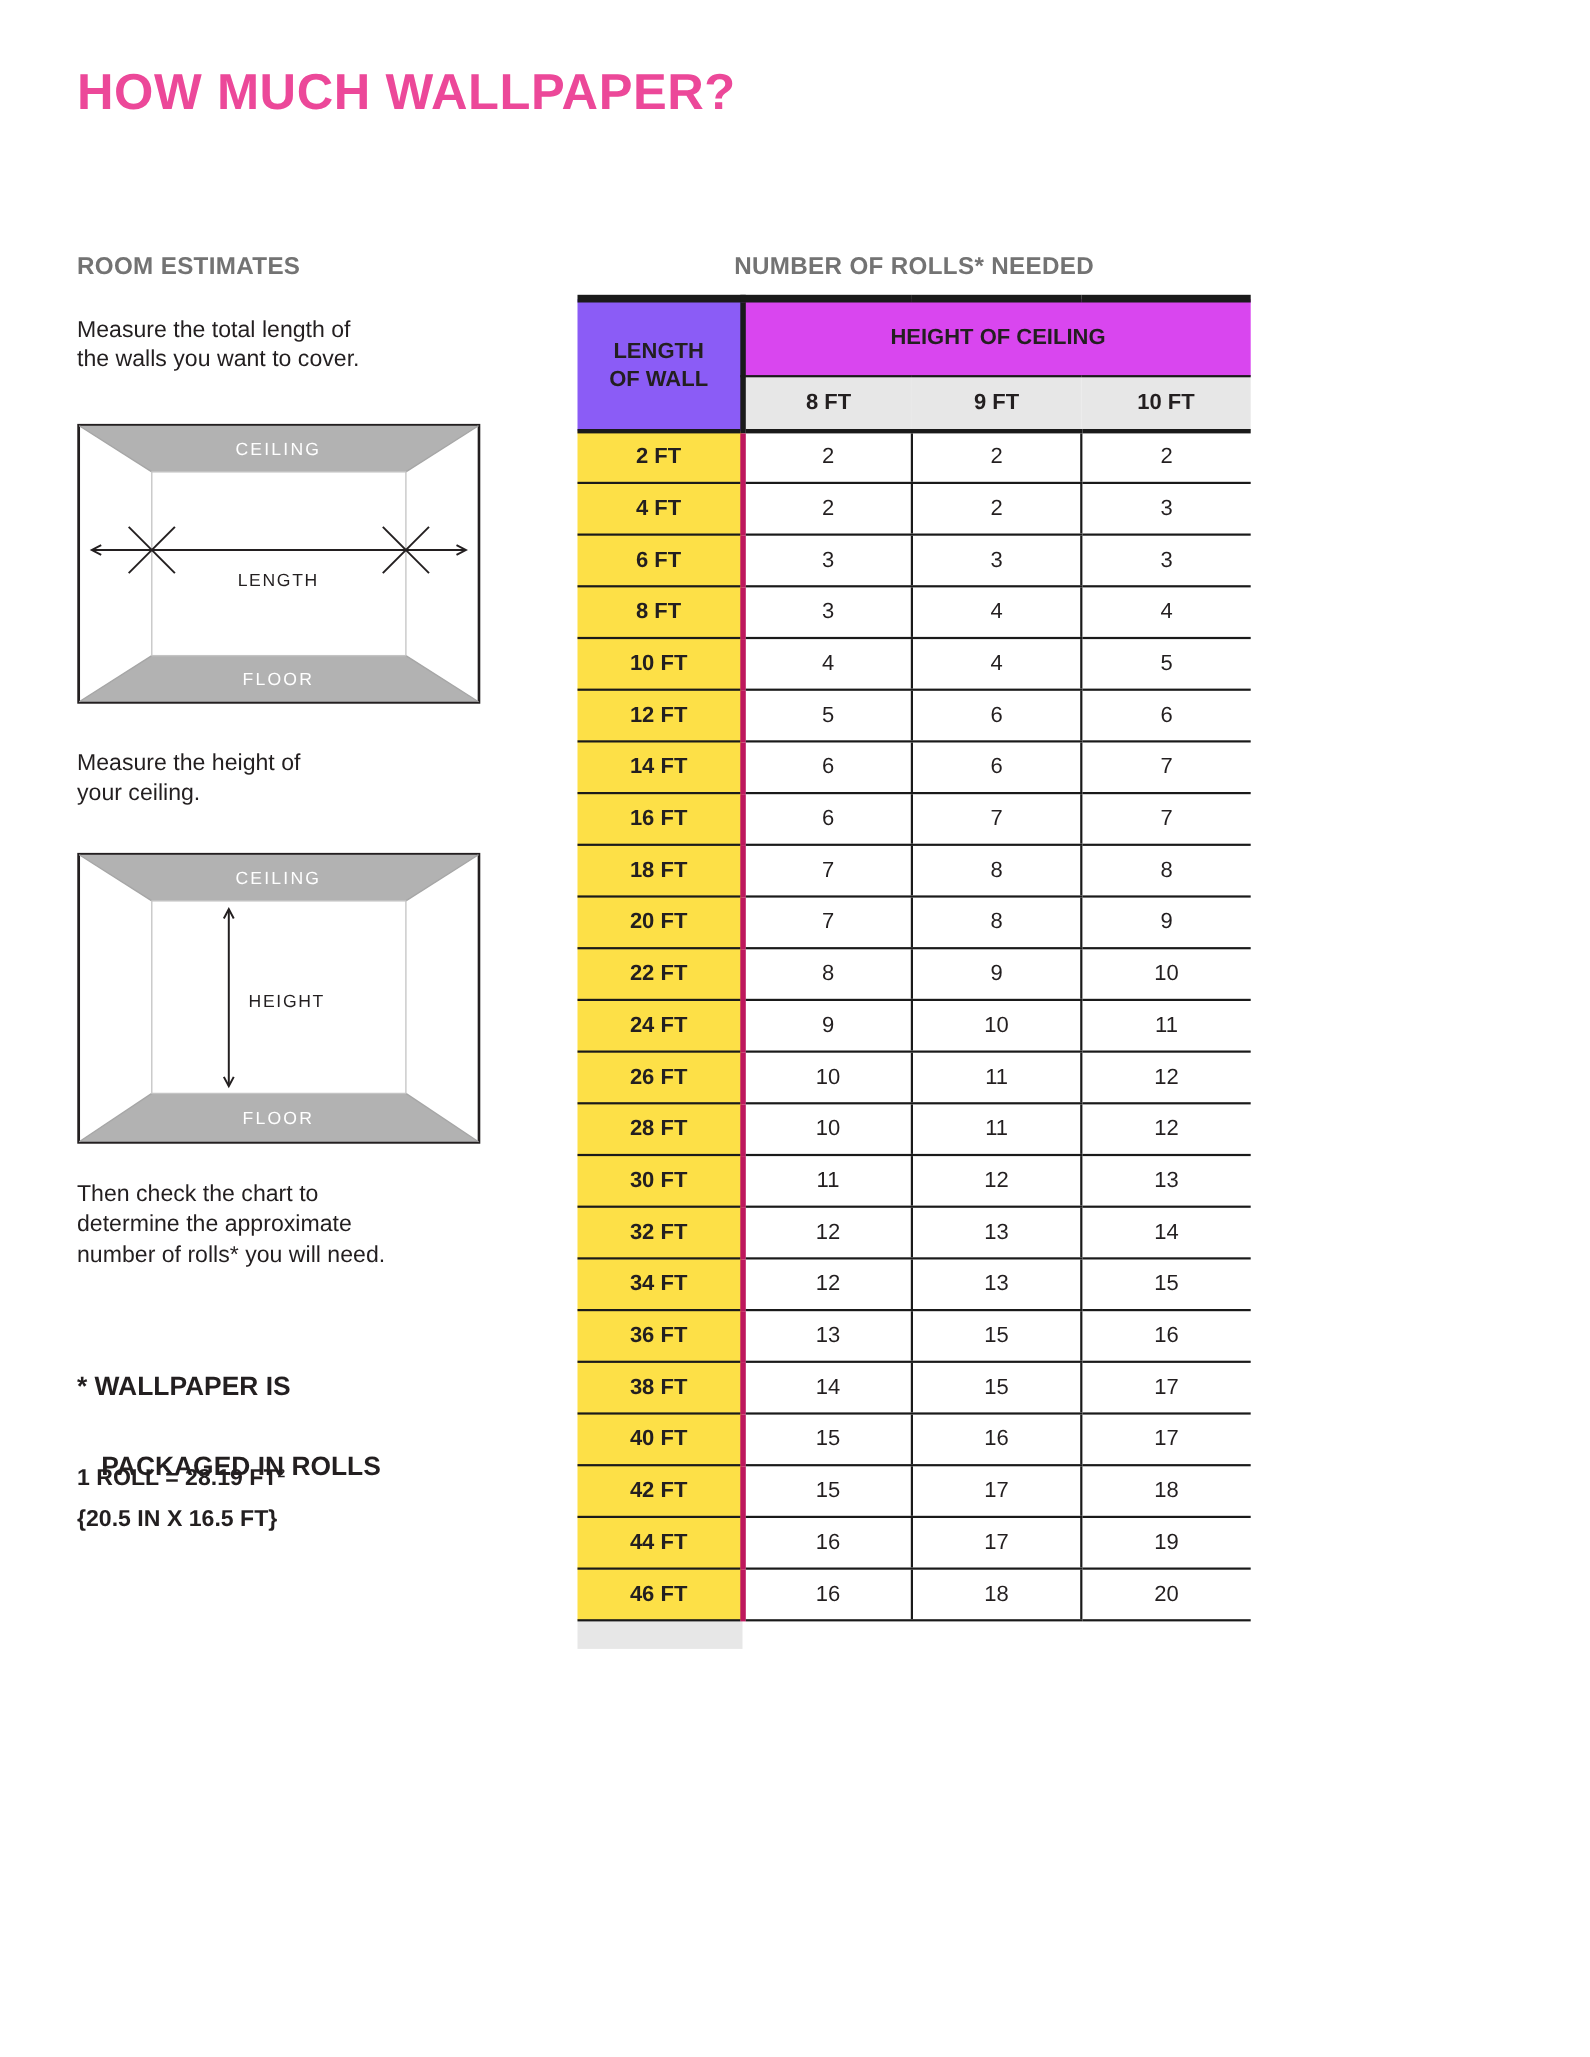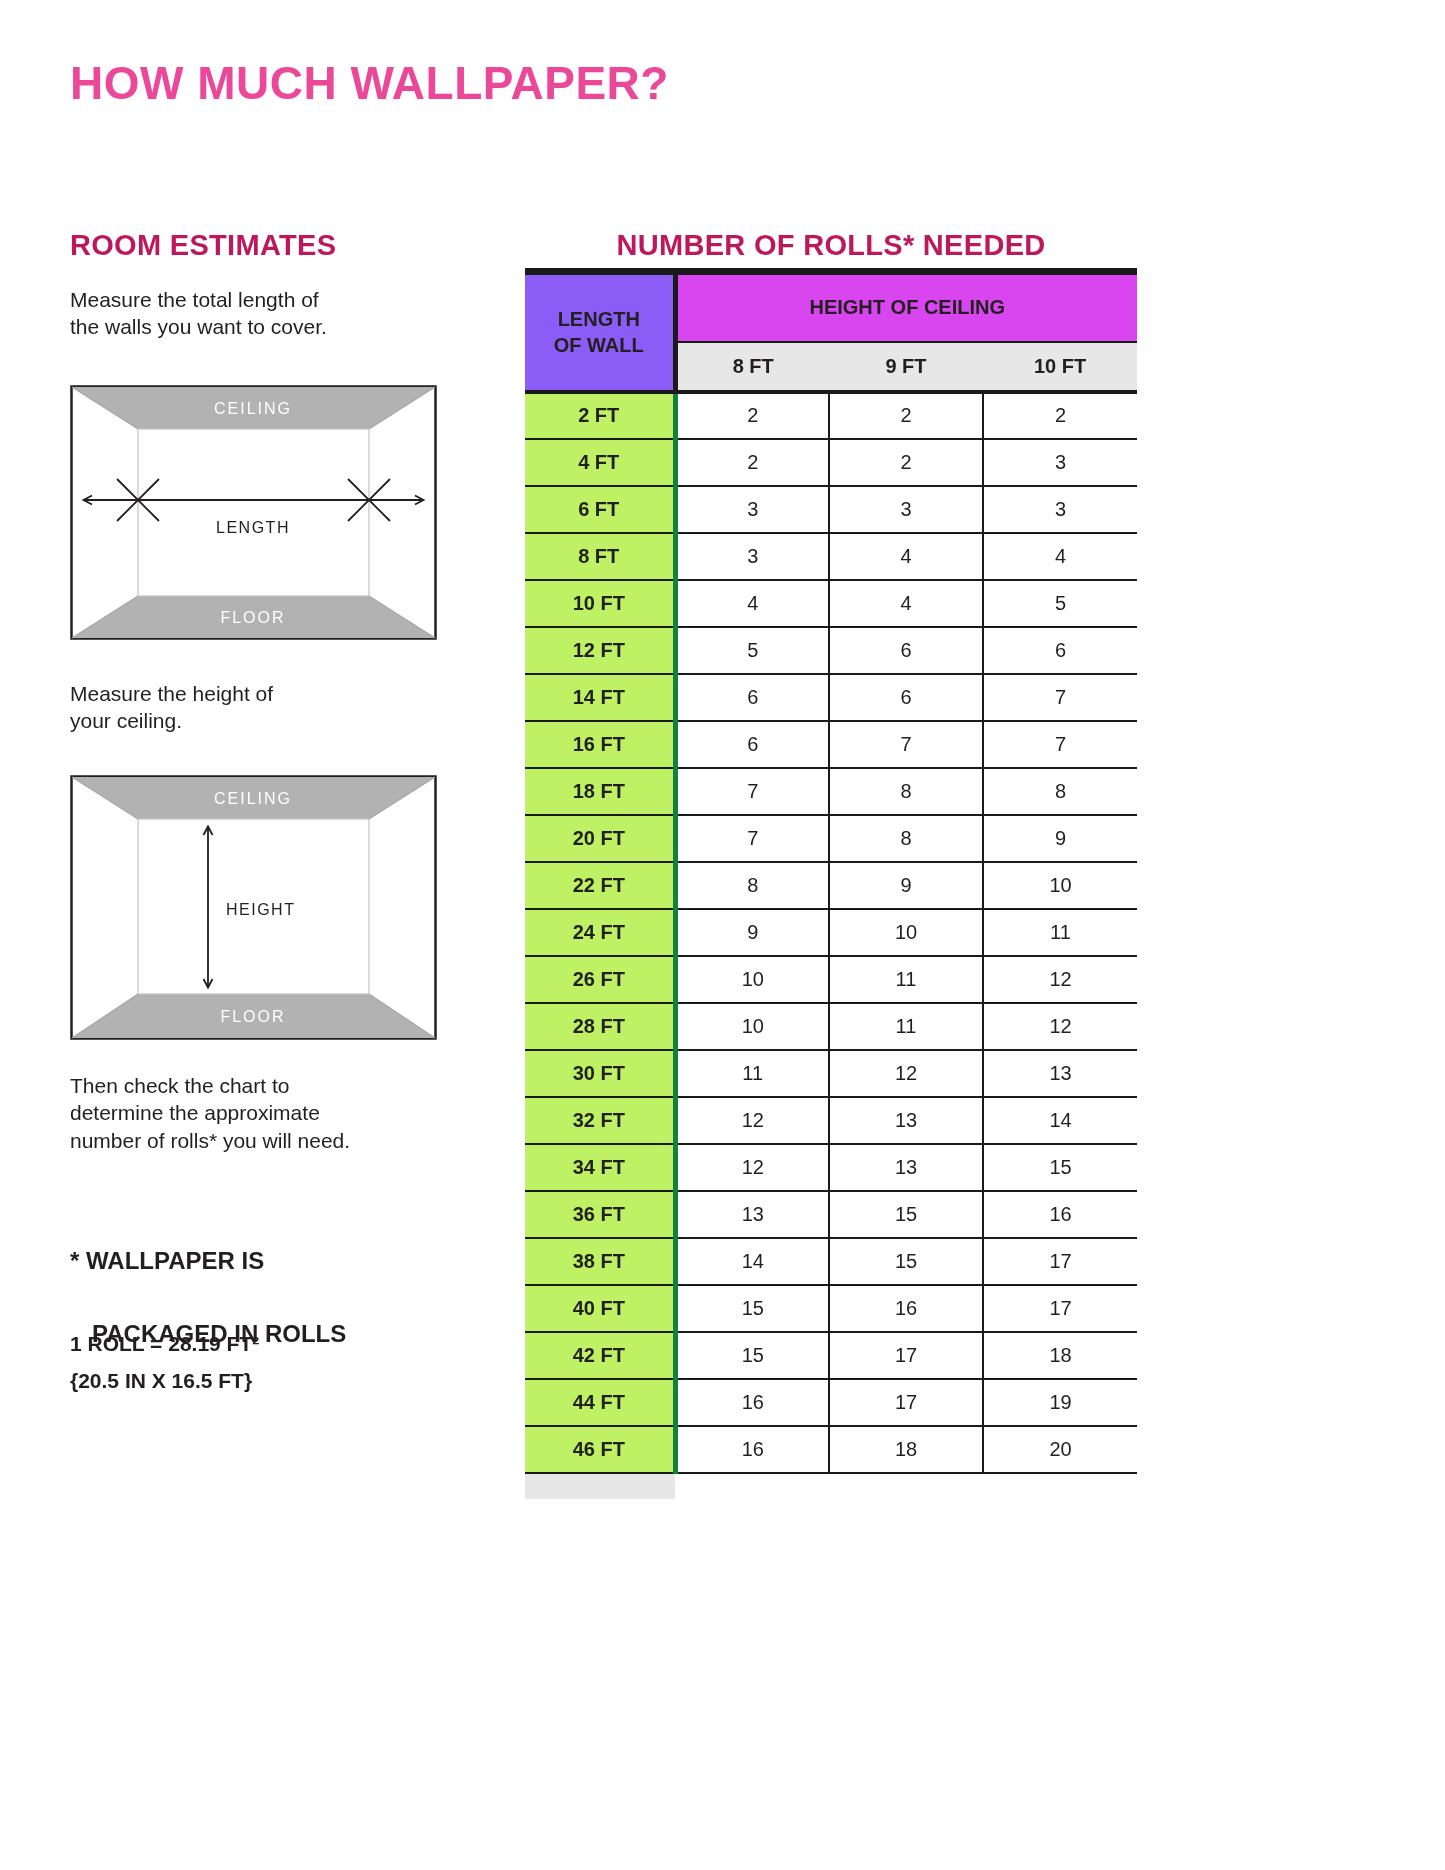--- a/index.html
+++ b/index.html
@@ -13,22 +13,22 @@
   }
   .abs { position:absolute; }
 
   .page-title {
     left:70px; top:56px;
     font-size:46px; font-weight:bold;
     color:#ec4899; letter-spacing:0.5px;
     white-space:nowrap;
   }
   .section-heading {
-    font-size:29px; font-weight:bold;
-    color:#be185d; letter-spacing:0.3px;
+    font-size:22px; font-weight:bold;
+    color:#737373; letter-spacing:0.3px;
     white-space:nowrap;
   }
   .room-heading { left:70px; top:229px; }
   .rolls-heading { left:525px; top:229px; width:612px; text-align:center; }
 
   .para {
     left:70px; width:400px;
     font-size:21px; line-height:1.3;
     white-space:pre-line;
   }
@@ -72,22 +72,22 @@
     height:70px;
   }
   .subhead th {
     background:#e7e7e7;
     border-bottom:4px solid #1a1a1a;
     font-weight:bold; font-size:20px;
     height:50px;
   }
   .rolls-table tbody td { height:47px; }
   .rolls-table tbody .row-label {
-    background:#bef264;
-    border-right:5px solid #15803d;
+    background:#fde047;
+    border-right:5px solid #be185d;
     border-bottom:2px solid #1a1a1a;
     font-weight:bold;
   }
   .rolls-table tbody .cell { border-bottom:2px solid #1a1a1a; background:#ffffff; }
   .rolls-table tbody .cell + .cell { border-left:2px solid #1a1a1a; }
   .rolls-table tbody tr.tail td { border:none; height:26px; }
   .rolls-table tbody tr.tail .tail-label { background:#e7e7e7; }
 </style>
 </head>
 <body>

